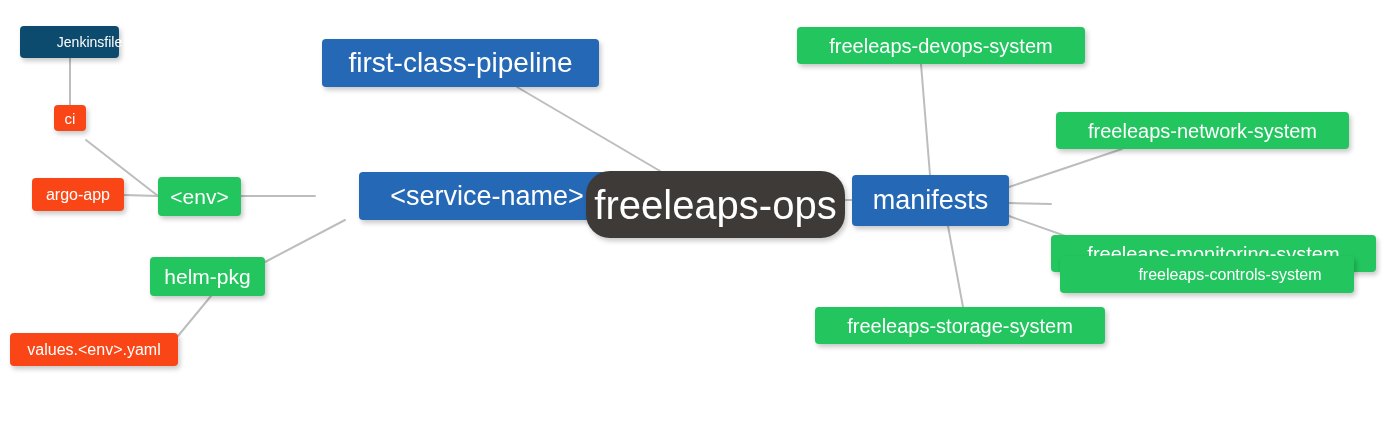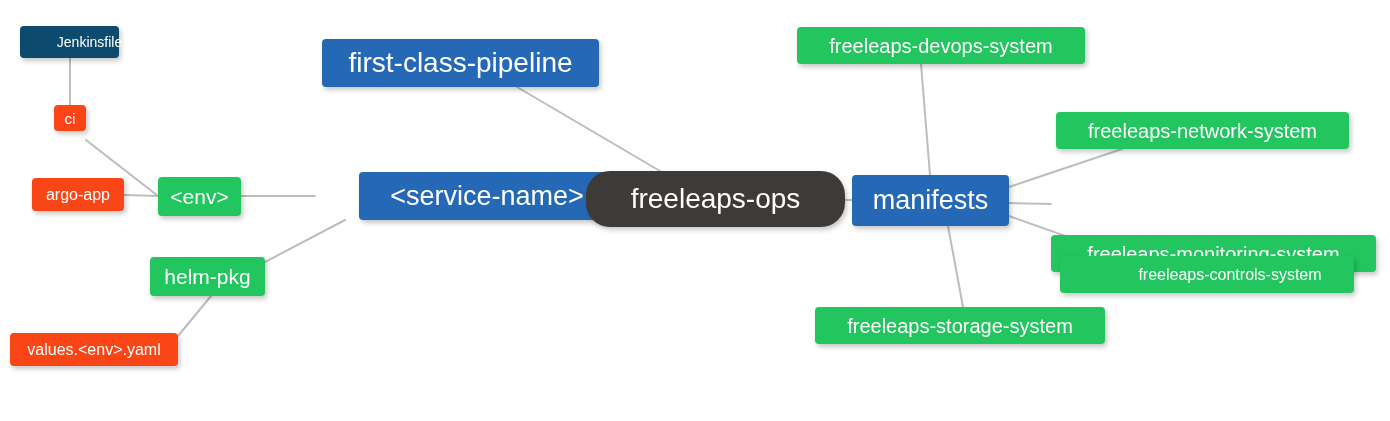--- a/index.html
+++ b/index.html
@@ -90,21 +90,21 @@
       </div>
       <div class="node n-red" style="left: 10px; top: 333px; width: 168px; height: 33px; font-size: 16px;">
         <span>values.&lt;env&gt;.yaml</span>
       </div>
       <div class="node n-blue" style="left: 322px; top: 39px; width: 277px; height: 48px; font-size: 28px;">
         <span>first-class-pipeline</span>
       </div>
       <div class="node n-blue" style="left: 315px; top: 172px; width: 256px; height: 48px; font-size: 27px; margin-left: 44px;">
         <span>&lt;service-name&gt;</span>
       </div>
-      <div class="node n-root" style="left: 586px; top: 171px; width: 259px; height: 56px; font-size: 28px; border-radius: 24px;">
+      <div class="node n-root" style="left: 586px; top: 171px; width: 259px; height: 67px; font-size: 40px; border-radius: 24px;">
         <span>freeleaps-ops</span>
       </div>
       <div class="node n-blue" style="left: 852px; top: 175px; width: 157px; height: 51px; font-size: 27px;">
         <span>manifests</span>
       </div>
       <div class="node n-green" style="left: 797px; top: 27px; width: 288px; height: 37px; font-size: 20px;">
         <span>freeleaps-devops-system</span>
       </div>
       <div class="node n-green" style="left: 1056px; top: 112px; width: 293px; height: 37px; font-size: 20px;">
         <span>freeleaps-network-system</span>

